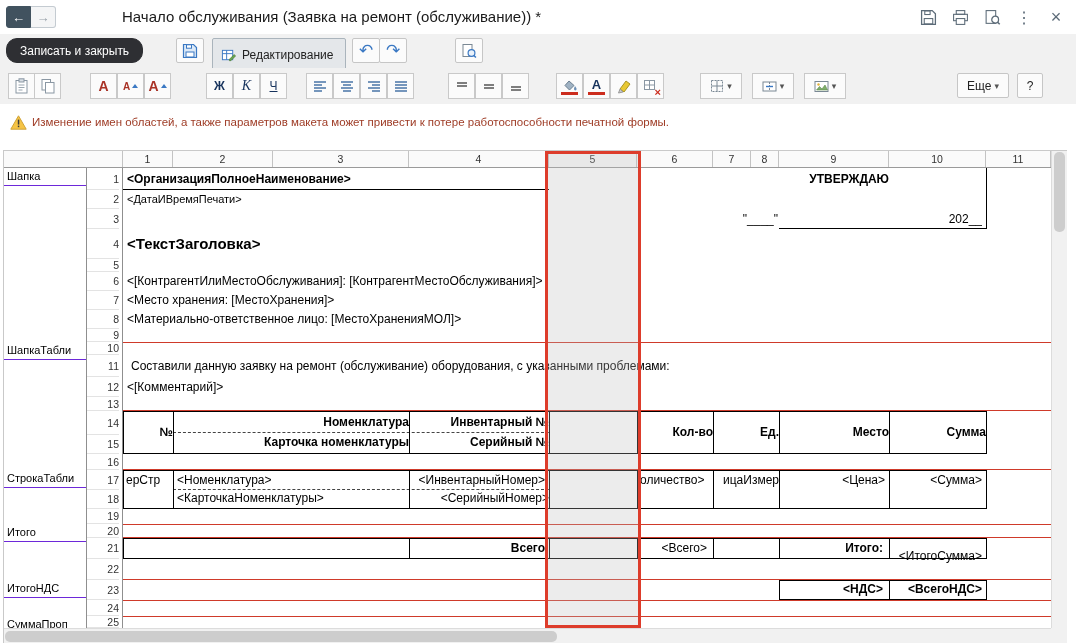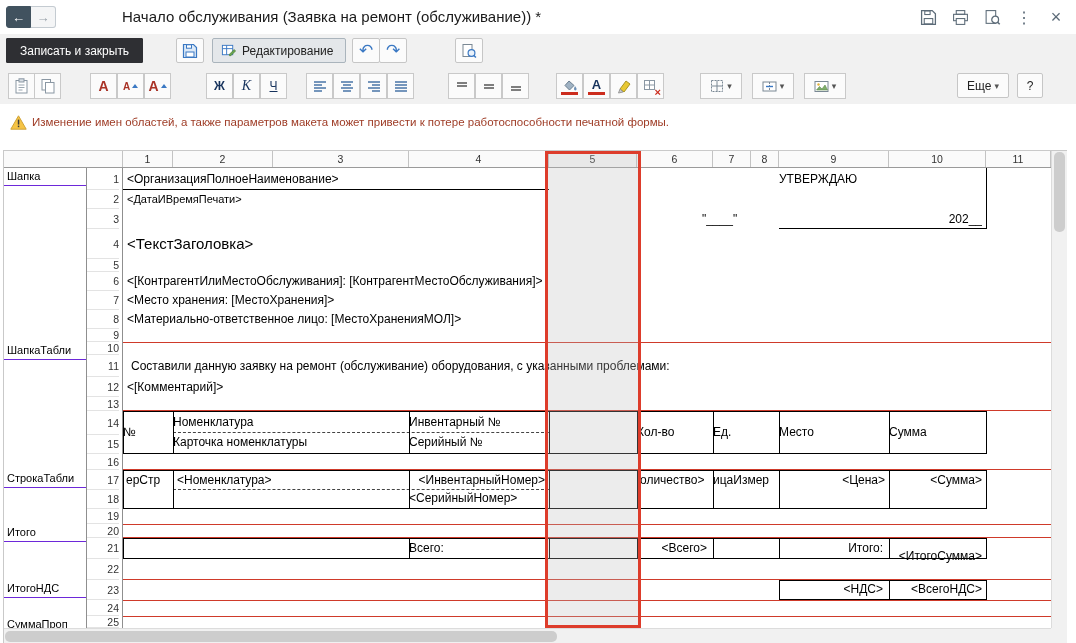--- a/index.html
+++ b/index.html
@@ -8,21 +8,21 @@
   .titlebar{position:absolute;left:0;top:0;width:1076px;height:34px;background:#fff}
   .navb{width:25px;height:22px;display:flex;align-items:center;justify-content:center;font-size:13px;cursor:pointer;box-sizing:border-box}
   .navback{background:#41525f;color:#fff;border:1px solid #41525f;border-radius:3px 0 0 3px}
   .navfwd{background:#f4f5f6;color:#98a2aa;border:1px solid #c4cbd1;border-left:none;border-radius:0 3px 3px 0}
   .wtitle{position:absolute;left:122px;top:8px;font-size:15px;color:#1a1a1a;white-space:nowrap}
   .ticons{position:absolute;right:10px;top:7px;display:flex;gap:12px;align-items:center}
   .ticon{width:20px;height:20px;display:flex;align-items:center;justify-content:center;color:#5c6b78;cursor:pointer;font-size:15px}
   
   .cmdbar{position:absolute;left:0;top:34px;width:1076px;height:34px;background:#f1f1f1;border-bottom:1px solid #e0e0e0}
   .fmtbar{position:absolute;left:0;top:68px;width:1076px;height:36px;background:#f1f1f1;border-bottom:1px solid #d7d7d7}
-  .btn-dark{position:absolute;left:6px;top:4px;height:25px;padding:0 13px;background:#2e2f33;color:#fff;font-size:12px;border:1px solid #2e2f33;border-radius:1px;display:flex;align-items:center;cursor:pointer;box-sizing:border-box}
+  .btn-dark{position:absolute;left:6px;top:4px;height:25px;padding:0 13px;background:#2e2f33;color:#fff;font-size:12px;border:1px solid #2e2f33;border-radius:11px;display:flex;align-items:center;cursor:pointer;box-sizing:border-box}
   .tbtn{position:absolute;height:25px;border:1px solid #c6c6c6;background:#fbfbfb;border-radius:2px;display:flex;align-items:center;justify-content:center;cursor:pointer;box-sizing:border-box;font-size:12px;color:#222}
   .tbtn.pressed{background:#e4e7ea;border-color:#aab4bc}
   .fbtn{position:absolute;top:5px;width:27px;height:26px;border:1px solid #c9c9c9;background:#fbfbfb;display:flex;align-items:center;justify-content:center;cursor:pointer;box-sizing:border-box;font-size:12px}
   .glyph-undo{font-size:17px;color:#3a78c3;line-height:1}
   .letterJ{font-weight:bold;color:#16325c}
   .letterK{font-style:italic;font-family:"Liberation Serif",serif;color:#16325c;font-size:14px}
   .letterC{text-decoration:underline;color:#16325c}
   .redbar{position:absolute;left:4px;bottom:3px;width:17px;height:3px;background:#cc2d1e}
   .caret{font-size:9px;color:#555;margin-left:3px}
   
@@ -31,21 +31,21 @@
   
   .sheet{position:absolute;left:3px;top:150px;width:1063px;height:493px;background:#fff;border-top:1px solid #c9c9c9;border-left:1px solid #c9c9c9;box-sizing:content-box}
   .chdrstrip{position:absolute;left:0;top:0;width:1047px;height:17px;background:#fafafa;border-bottom:1px solid #9a9a9a;box-sizing:border-box}
   .chdr{position:absolute;top:0;height:16px;line-height:16px;text-align:center;font-size:10.5px;color:#333;border-right:1px solid #c3c3c3;box-sizing:border-box}
   .names{position:absolute;left:0;top:17px;width:83px;height:461px;background:#fff;border-right:1px solid #8f8f8f;box-sizing:border-box;overflow:hidden}
   .alabel{position:absolute;left:0;width:83px;height:18px;line-height:17px;padding-left:3px;font-size:11px;color:#000;border-bottom:1px solid #6d28d9;box-sizing:border-box;white-space:nowrap;overflow:hidden}
   .rownums{position:absolute;left:83px;top:17px;width:36px;height:461px;background:#fff;border-right:1px solid #8f8f8f;box-sizing:border-box;overflow:hidden}
   .rnum{position:absolute;left:0;width:32px;text-align:right;font-size:10.5px;color:#333;border-bottom:1px solid #e3e3e3;box-sizing:border-box;overflow:hidden}
   .bodyw{position:absolute;left:0;top:17px;width:1047px;height:461px;background:#fff;overflow:hidden}
   .cell{position:absolute;font-size:12px;color:#000;white-space:nowrap;overflow:hidden}
-  .b{font-weight:normal}.c{text-align:left}.r{text-align:right}
+  .b{font-weight:bold}.c{text-align:right}.r{text-align:right}
   .hl{position:absolute;height:1px;background:#000}
   .vl{position:absolute;width:1px;background:#000}
   .dhl{position:absolute;height:0;border-top:1px dashed #444}
   .rl{position:absolute;left:84px;width:963px;height:1px;background:#cf3a2a}
   .colsel{position:absolute;left:541px;top:0;width:96px;height:477px;border:3px solid #dd3c2b;background:rgba(185,185,185,0.28);box-sizing:border-box;pointer-events:none;z-index:60}
   .vscroll{position:absolute;left:1047px;top:0;width:16px;height:477px;background:#f1f1f1;border-left:1px solid #dcdcdc;box-sizing:border-box}
   .vthumb{position:absolute;left:2px;top:1px;width:11px;height:80px;background:#cdcdcd;border-radius:5px}
   .hscroll{position:absolute;left:0;top:477px;width:1047px;height:16px;background:#f1f1f1;border-top:1px solid #dcdcdc;box-sizing:border-box}
   .hthumb{position:absolute;left:1px;top:2px;width:552px;height:11px;background:#cdcdcd;border-radius:5px}
   .scorner{position:absolute;left:1047px;top:477px;width:16px;height:16px;background:#f1f1f1}
@@ -98,21 +98,21 @@
   <div class="btn-dark">
       <span>Записать и закрыть</span>
     </div>
   <div class="tbtn" style="left:176px;top:4px;width:28px">
       <svg width="16" height="16" viewBox="0 0 16 16">
         <path d="M1.5 1.5h10l3 3v10h-13z" fill="#dce9f7" stroke="#3a78c3" stroke-width="1.2"></path>
         <rect x="4" y="9" width="8" height="5" fill="#fff" stroke="#3a78c3"></rect>
         <rect x="4.5" y="1.8" width="5" height="3.4" fill="#fff" stroke="#3a78c3"></rect>
       </svg>
     </div>
-  <div class="tbtn pressed" style="left:212px;top:4px;width:134px;justify-content:flex-start;padding:7px 8px">
+  <div class="tbtn pressed" style="left:212px;top:4px;width:134px;justify-content:flex-start;padding:16px 8px">
     <svg width="15" height="15" viewBox="0 0 16 16" style="margin-right:6px">
         <rect x="1.5" y="2.5" width="11" height="10" fill="#fff" stroke="#3a78c3"></rect>
         <path d="M1.5 6h11M6 2.5v10" stroke="#3a78c3"></path>
         <path d="M9 12l5-5 1.5 1.5-5 5H9z" fill="#69a74f" stroke="#4e7e3a" stroke-width="0.8"></path>
       </svg>
     <span>Редактирование</span>
   </div>
   <div class="tbtn" style="left:352px;top:4px;width:28px">
       <span class="glyph-undo">↶</span>
     </div>
@@ -337,20 +337,21 @@
     <div class="vl" style="left:169px;top:302px;height:39px"></div>
     <div class="vl" style="left:405px;top:302px;height:39px"></div>
     <div class="vl" style="left:545px;top:302px;height:39px"></div>
     <div class="vl" style="left:633px;top:302px;height:39px"></div>
     <div class="vl" style="left:709px;top:302px;height:39px"></div>
     <div class="vl" style="left:775px;top:302px;height:39px"></div>
     <div class="vl" style="left:885px;top:302px;height:39px"></div>
     <div class="vl" style="left:982px;top:302px;height:39px"></div>
     <div class="cell" style="left:122px;top:302px;width:46px;height:20px;line-height:20px">ерСтр</div>
     <div class="cell" style="left:173px;top:302px;width:228px;height:20px;line-height:20px">&lt;Номенклатура&gt;</div>
+    <div class="cell" style="left:173px;top:321px;width:228px;height:19px;line-height:19px">&lt;КарточкаНоменклатуры&gt;</div>
     <div class="cell r" style="left:405px;top:302px;width:136px;height:20px;line-height:20px">&lt;ИнвентарныйНомер&gt;</div>
     <div class="cell c" style="left:405px;top:321px;width:140px;height:19px;line-height:19px">&lt;СерийныйНомер&gt;</div>
     <div class="cell" style="left:636px;top:302px;width:70px;height:20px;line-height:20px">оличество&gt;</div>
     <div class="cell c" style="left:709px;top:302px;width:66px;height:20px;line-height:20px">ицаИзмер</div>
     <div class="cell r" style="left:775px;top:302px;width:106px;height:20px;line-height:20px">&lt;Цена&gt;</div>
     <div class="cell r" style="left:885px;top:302px;width:93px;height:20px;line-height:20px">&lt;Сумма&gt;</div>
 
     <div class="hl" style="left:119px;top:370px;width:863px"></div>
     <div class="hl" style="left:119px;top:390px;width:863px"></div>
     <div class="vl" style="left:119px;top:370px;height:21px"></div>

